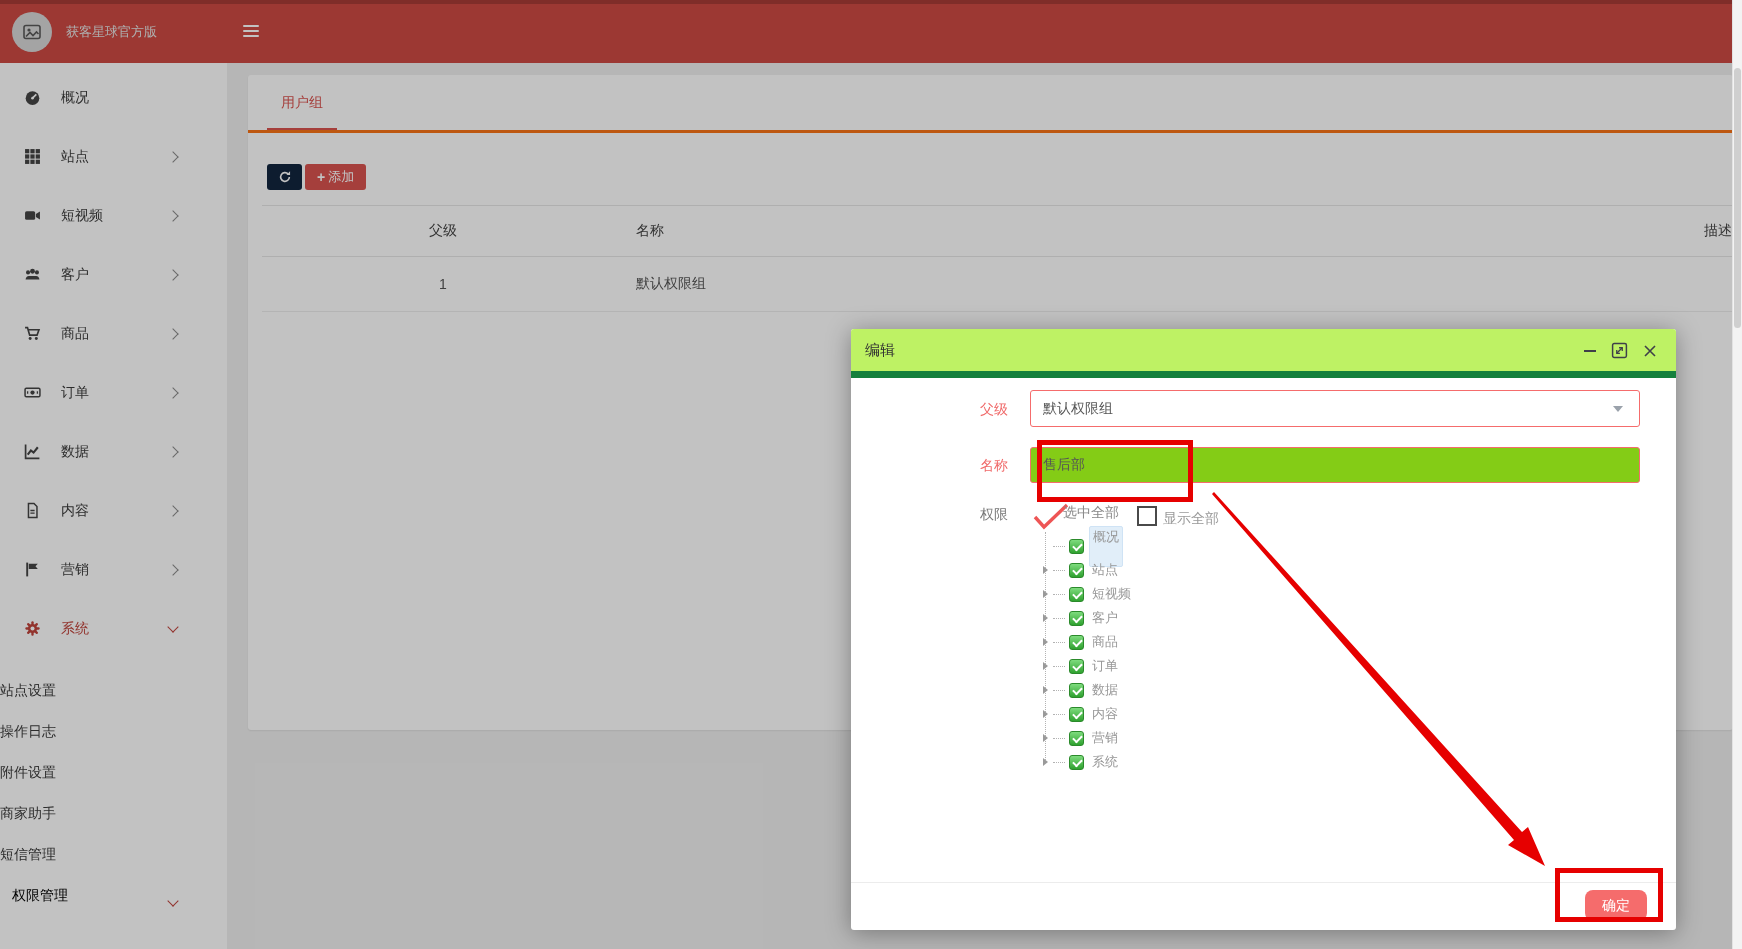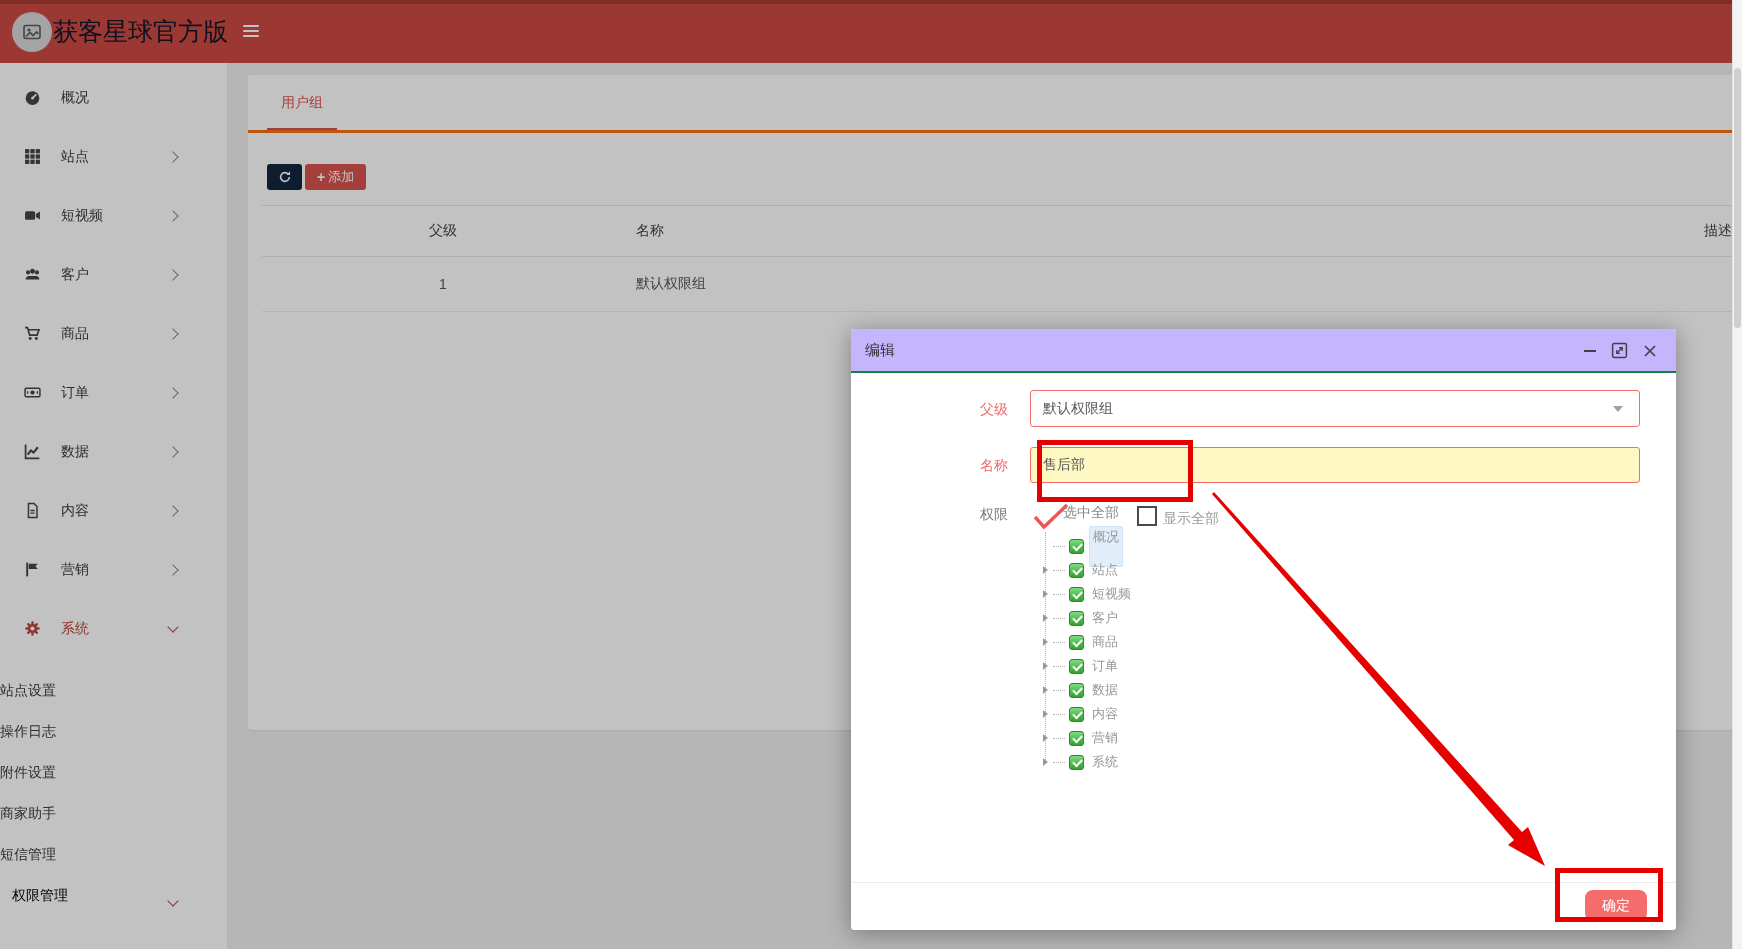--- a/index.html
+++ b/index.html
@@ -6,21 +6,21 @@
   body{width:1742px;height:949px;overflow:hidden;position:relative;
        font-family:"Liberation Sans","DejaVu Sans",sans-serif;background:#f0f0f0;}
   #stage{position:absolute;inset:0;width:1742px;height:949px;overflow:hidden;}
 
   
   .topbar{position:absolute;left:0;top:0;width:1742px;height:63px;background:#cd4a43;z-index:1;}
   .topbar::before{content:'';position:absolute;top:0;left:0;right:0;height:4px;background:rgba(0,0,0,.18);}
   .brand{position:absolute;left:0;top:0;width:227px;height:63px;display:flex;align-items:center;}
   .logo-circle{width:40px;height:40px;border-radius:50%;background:#d8d8d8;margin-left:12px;
                display:flex;align-items:center;justify-content:center;flex:0 0 auto;}
-  .brand-title{color:#0f172a;font-size:25px;margin-left:1px;white-space:nowrap;}
+  .brand-title{color:#e5e5e5;font-size:13px;margin-left:14px;white-space:nowrap;}
   .hamburger{position:absolute;left:243px;top:22px;width:20px;height:18px;cursor:pointer;}
   .hamburger i{display:block;width:16px;height:2px;background:#fff;margin:3px 0;border-radius:1px;}
 
   
   .sidebar{position:absolute;left:0;top:63px;width:227px;height:886px;background:#ffffff;z-index:1;}
   .side-item{height:59px;display:flex;align-items:center;position:relative;padding-left:24px;cursor:pointer;}
   .side-item:first-child{margin-top:5px;}
   .side-item .ic{width:17px;height:17px;flex:0 0 auto;display:flex;}
   .side-item .lb{margin-left:20px;font-size:14px;color:#3c3c3c;}
   .side-item.red .lb{color:#c0443c;}
@@ -56,38 +56,38 @@
   
   .scrollbar{position:absolute;right:0;top:0;width:9px;height:949px;background:#f3f3f3;border-left:1px solid #e2e2e2;z-index:60;}
   .scroll-thumb{position:absolute;left:1px;top:68px;width:7px;height:260px;background:#cfcfcf;border-radius:4px;}
 
   
   .overlay{position:absolute;inset:0;background:rgba(0,0,0,.24);z-index:50;}
 
   
   .modal{position:absolute;left:851px;top:329px;width:825px;height:601px;background:#fff;z-index:100;
          border-radius:3px;box-shadow:0 3px 24px rgba(0,0,0,.35);}
-  .modal-header{position:absolute;left:0;top:0;right:0;height:42px;background:#c4b5fd;border-bottom:2px solid #15803d;
+  .modal-header{position:absolute;left:0;top:0;right:0;height:42px;background:#bef264;border-bottom:7px solid #15803d;
                 border-radius:3px 3px 0 0;}
   .modal-title{position:absolute;left:14px;top:0;line-height:42px;font-size:15px;color:#333;}
   .win-btn{position:absolute;top:13px;width:17px;height:17px;display:flex;align-items:center;justify-content:center;cursor:pointer;}
   .win-min{right:78px;}
   .win-max{right:48px;}
   .win-close{right:18px;}
   .min-bar{width:12px;height:2px;background:#3f4049;}
 
   .f-label{position:absolute;left:0;width:157px;text-align:right;font-size:14px;}
   .f-label.red{color:#f06a6a;}
   .f-label.gray{color:#777;}
   .field{position:absolute;left:179px;width:610px;box-sizing:border-box;}
   .sel{top:61px;height:37px;border:1px solid #f56c6c;border-radius:3px;background:#fff;cursor:pointer;}
   .sel-text{position:absolute;left:12px;top:0;line-height:35px;font-size:14px;color:#555;}
   .sel-caret{position:absolute;right:16px;top:15px;width:0;height:0;border-left:5px solid transparent;
              border-right:5px solid transparent;border-top:6px solid #9aa2ab;}
-  .inp{top:118px;height:36px;border:1px solid #f56c6c;border-radius:3px;background:#fef9c3;font-size:14px;color:#555;
+  .inp{top:118px;height:36px;border:1px solid #f56c6c;border-radius:3px;background:#84cc16;font-size:14px;color:#555;
        padding:0 12px;outline:none;font-family:inherit;}
 
   .perm-check-svg{position:absolute;left:180px;top:172px;}
   .perm-selectall{position:absolute;left:212px;top:175px;font-size:14px;color:#888;cursor:pointer;}
   .perm-box{position:absolute;left:286px;top:177px;width:16px;height:16px;border:2px solid #4a4a4a;background:#fff;cursor:pointer;}
   .perm-showall{position:absolute;left:312px;top:181px;font-size:14px;color:#999;cursor:pointer;}
 
   .tree{position:absolute;left:192px;top:205px;width:240px;}
   .tree::before{content:'';position:absolute;left:2px;top:-2px;bottom:12px;border-left:1px dotted #b3b3b3;}
   .tree-row{height:24px;display:flex;align-items:center;position:relative;}

